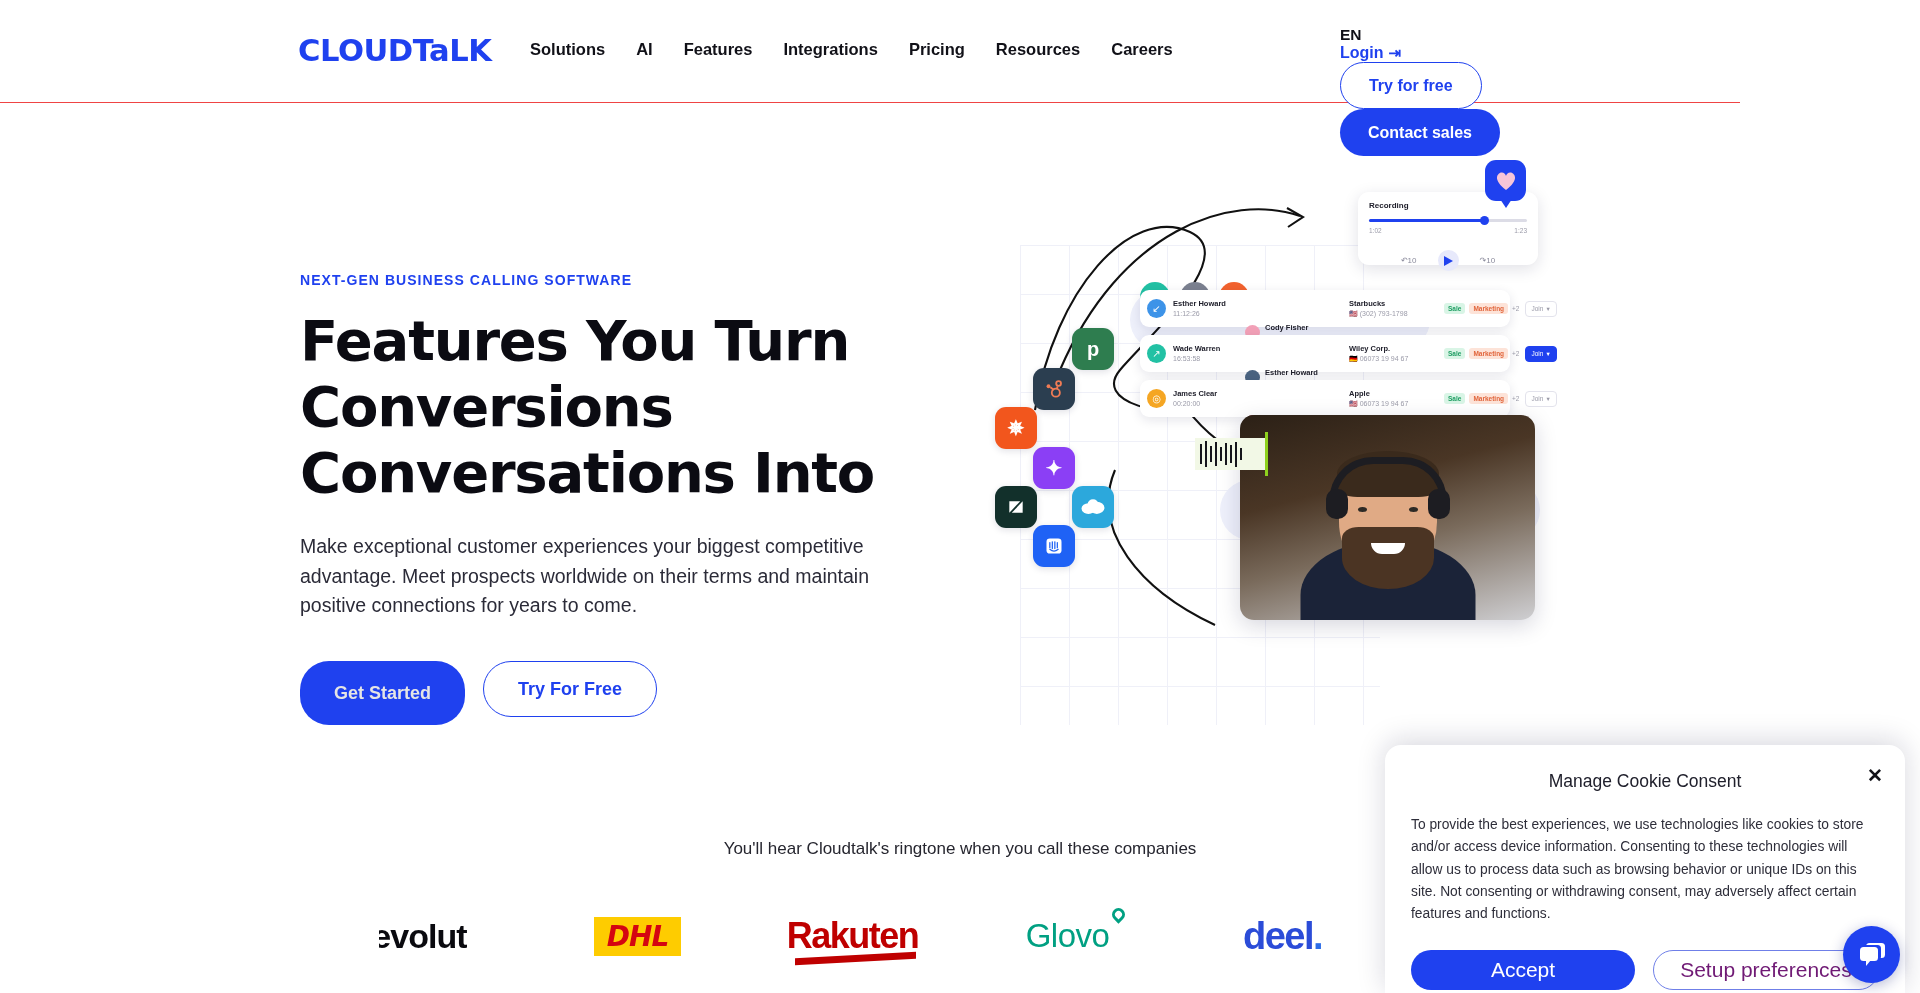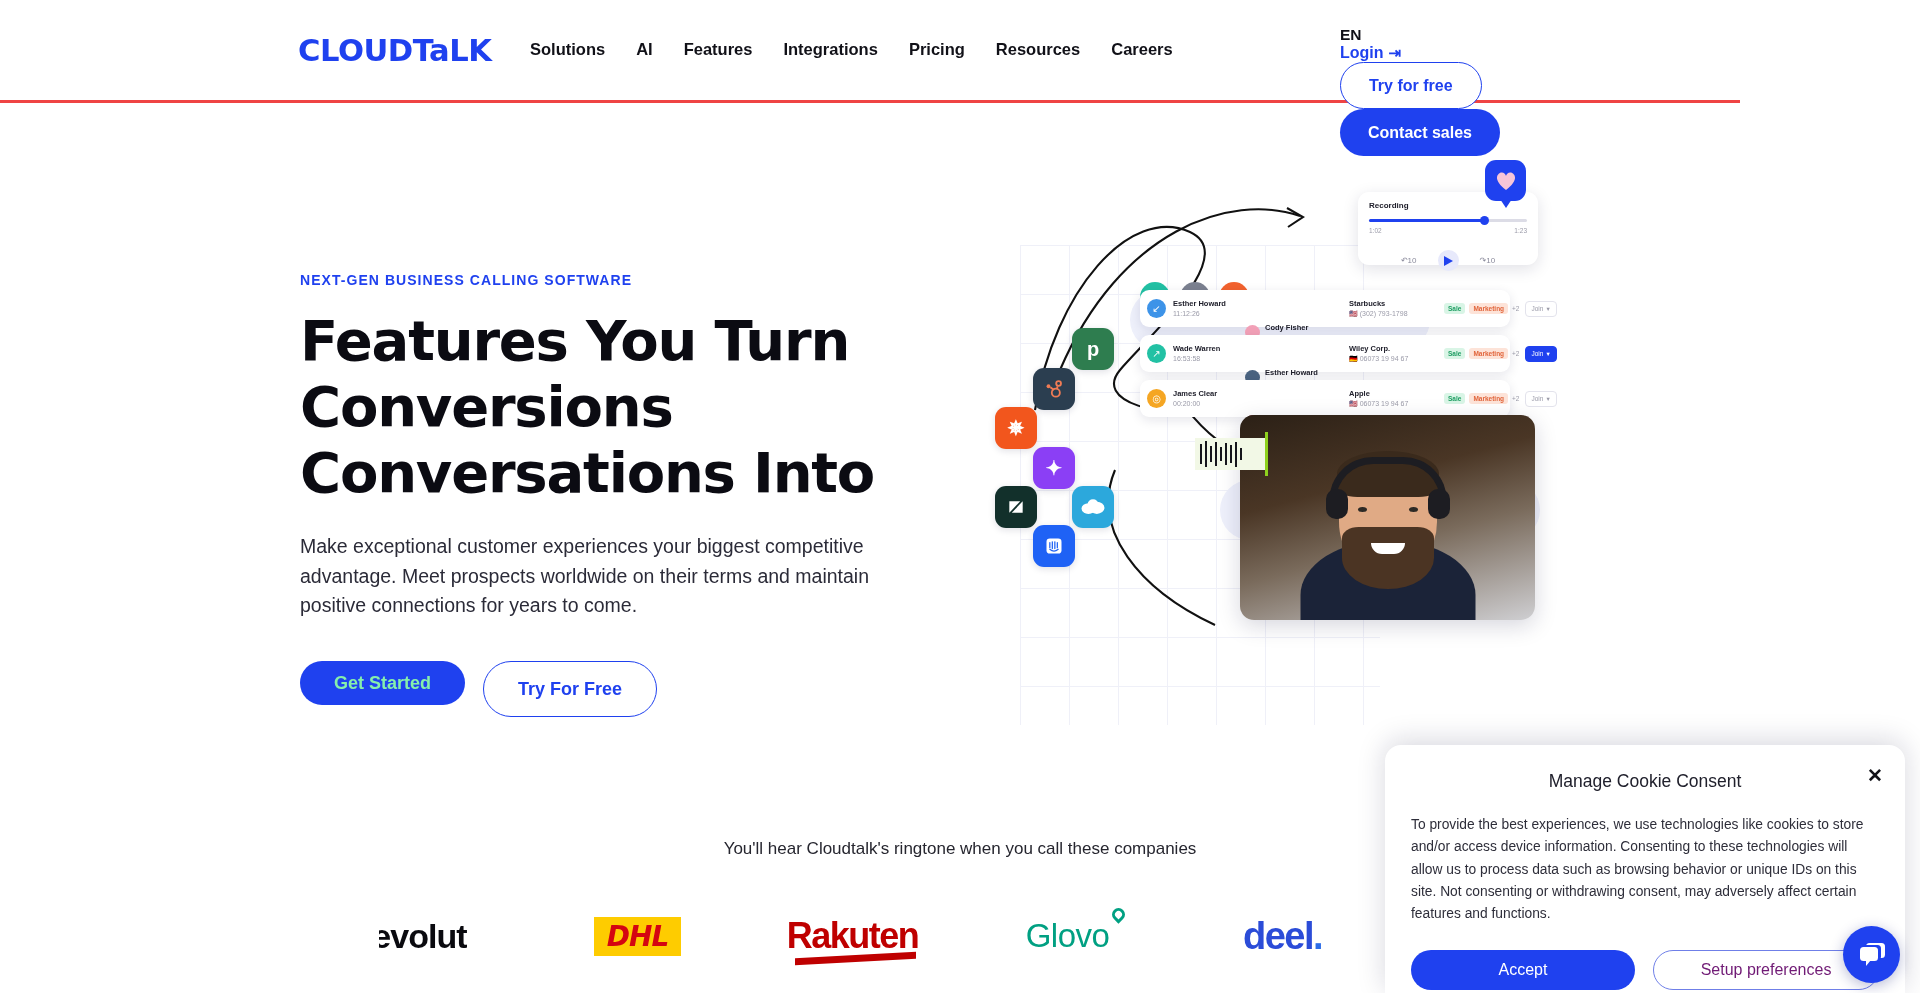--- a/index.html
+++ b/index.html
@@ -10,21 +10,21 @@
     background: #ffffff;
     overflow: hidden;
   }
   .page { position: relative; width: 1920px; height: 993px; background: #fff; }
 
   
   .header {
     position: absolute; top: 0; left: 0; width: 1740px; height: 103px;
     background: #ffffff;
     display: flex; align-items: center;
-    border-bottom: 3px solid #ef4444;
+    border-bottom: 1px solid #ef4444;
   }
   .logo {
     position: absolute; left: 300px; top: 33px;
     font-size: 30px; font-weight: 700; letter-spacing: -0.5px;
     color: #1f41ef; font-family: "DejaVu Sans", sans-serif;
     transform: scaleX(1.02);
   }
   .nav { position: absolute; left: 530px; top: 40px; display: flex; gap: 31px; align-items: center; }
   .nav a {
     font-size: 16.5px; font-weight: 700; color: #111118;
@@ -63,22 +63,22 @@
     font-size: 56px; line-height: 1.18; font-weight: 700;
     color: #0b0b12; letter-spacing: -1.2px;
     font-family: "DejaVu Sans", sans-serif;
   }
   .hero-sub {
     margin-top: 26px; font-size: 19.5px; line-height: 1.52;
     color: #2b2b38; max-width: 600px;
   }
   .hero-ctas { margin-top: 40px; display: flex; gap: 18px; }
   .btn-solid-lg {
-    height: 44px; padding: 0 34px; border: none; border-radius: 29px;
-    background: #1f41ef; color: #86efac; font-size: 18px;
+    height: 64px; padding: 0 34px; border: none; border-radius: 29px;
+    background: #1f41ef; color: #e5e5e5; font-size: 18px;
   }
   .btn-outline-lg {
     height: 56px; padding: 0 34px; border: 1.5px solid #1f41ef; border-radius: 29px;
     background: #fff; color: #1f41ef; font-size: 18px;
   }
 
   
   .hero-art { position: absolute; left: 1000px; top: 170px; width: 660px; height: 600px; }
   .grid-bg {
     position: absolute; left: 20px; top: 75px; width: 360px; height: 480px;
@@ -245,21 +245,21 @@
     box-shadow: 0 -4px 28px rgba(20,20,60,.17);
     padding: 24px 26px 0 26px;
   }
   .cookie-title { text-align: center; font-size: 17.5px; color: #20202c; margin-top: 2px; }
   .cookie-close {
     position: absolute; right: 22px; top: 21px; font-size: 19px; color: #111118;
     cursor: pointer; line-height: 1; font-weight: 700;
   }
   .cookie-body { margin-top: 22px; font-size: 13.8px; line-height: 1.62; color: #2e2e3a; }
   .cookie-actions { display: flex; gap: 18px; margin-top: 24px; }
-  .cookie-actions > * { flex: 1; height: 40px; border-radius: 22px; font-size: 16px; font-weight: 400; text-align: center; }
+  .cookie-actions > * { flex: 1; height: 40px; border-radius: 22px; font-size: 21px; font-weight: 400; text-align: center; }
   .ck-accept { background: #1f41ef; color: #fff; border: none; }
   .ck-setup { background: #fff; color: #701a75; border: 1px solid #6f7fe8; }
 
   .chat-fab {
     position: absolute; left: 1843px; top: 926px; width: 57px; height: 57px;
     border-radius: 50%; background: #1f41ef;
     display: flex; align-items: center; justify-content: center;
     box-shadow: 0 3px 14px rgba(20,30,120,.3);
     cursor: pointer;
   }

